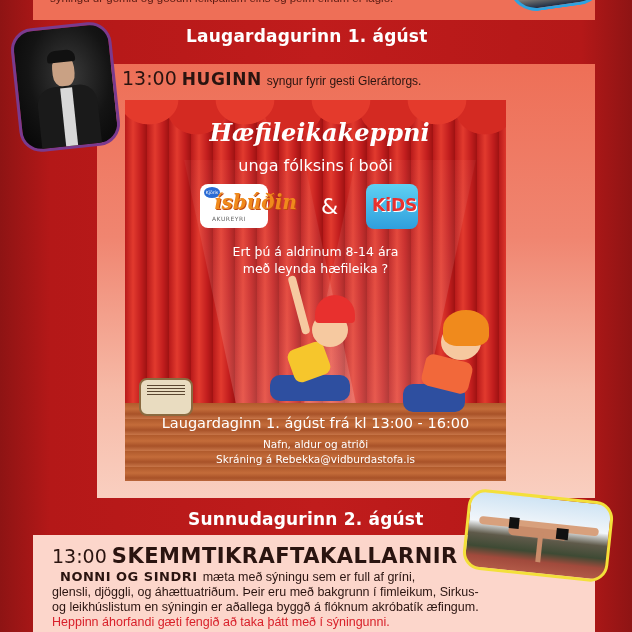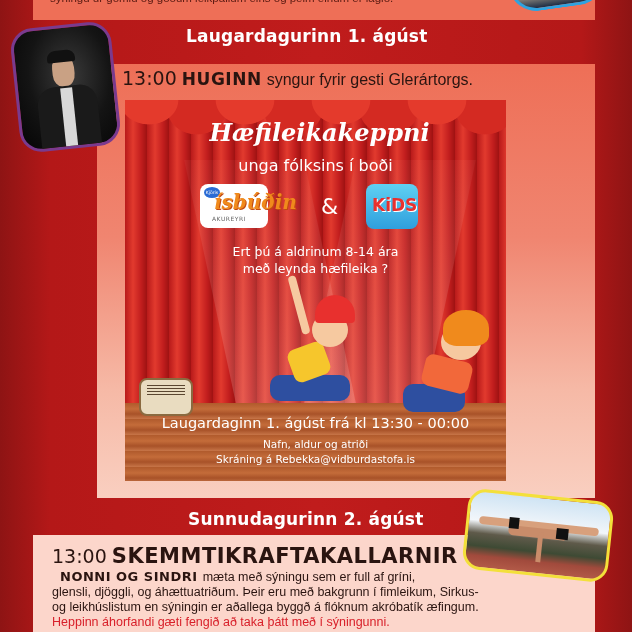--- a/index.html
+++ b/index.html
@@ -34,21 +34,21 @@
   .sun-header { left:188px; top:509px; }
 
   
   .sat-box {
     left:97px; top:64px; width:498px; height:434px;
     background:linear-gradient(180deg,#ee6f57 0%,#f08570 40%,#f6b9a6 75%,#f9cfc0 100%);
   }
   .huginn-line { left:122px; top:67px; white-space:nowrap; color:#2a1410; }
   .time { font-family:"DejaVu Sans", sans-serif; font-size:19px; font-weight:normal;margin-top:44px; }
   .name { font-family:"DejaVu Sans", sans-serif; font-size:17px; font-weight:bold; letter-spacing:0.5px; }
-  .desc { font-family:"Liberation Sans", sans-serif; font-size:16px; }
+  .desc { font-family:"Liberation Sans", sans-serif; font-size:12px; }
 
   .portrait {
     left:15px; top:25px; width:95px; height:118px;
     border:3px solid #7a3a8e; border-radius:22px;
     background:radial-gradient(ellipse at 55% 40%, #3a3a3a 0%, #141414 55%, #050505 100%);
     transform:rotate(-6deg); overflow:hidden;
   }
   .portrait .head { position:absolute; left:36px; top:28px; width:22px; height:30px; background:#c9a184; border-radius:40%; }
   .portrait .cap { position:absolute; left:32px; top:22px; width:28px; height:12px; background:#111; border-radius:8px 8px 2px 2px; }
   .portrait .jacket { position:absolute; left:18px; top:58px; width:60px; height:70px; background:#1a1a1a; border-radius:18px 18px 0 0; }
@@ -210,21 +210,21 @@
       <div class="body"></div>
       <div class="face"></div>
       <div class="cap"></div>
   </div>
   <div class="kid2">
     <div class="legs"></div>
       <div class="body"></div>
       <div class="face"></div>
       <div class="hair"></div>
   </div>
-  <div class="poster-date">Laugardaginn 1. ágúst frá kl 13:30 - 00:00</div>
+  <div class="poster-date">Laugardaginn 1. ágúst frá kl 13:00 - 16:00</div>
   <div class="poster-reg">
     <div>Nafn, aldur og atriði</div>
     <div>Skráning á Rebekka@vidburdastofa.is</div>
   </div>
 </div>
 
 <div class="abs day-header sun-header">Sunnudagurinn 2. ágúst</div>
 <div class="abs sun-box"></div>
 
 <div class="abs sun-content">

